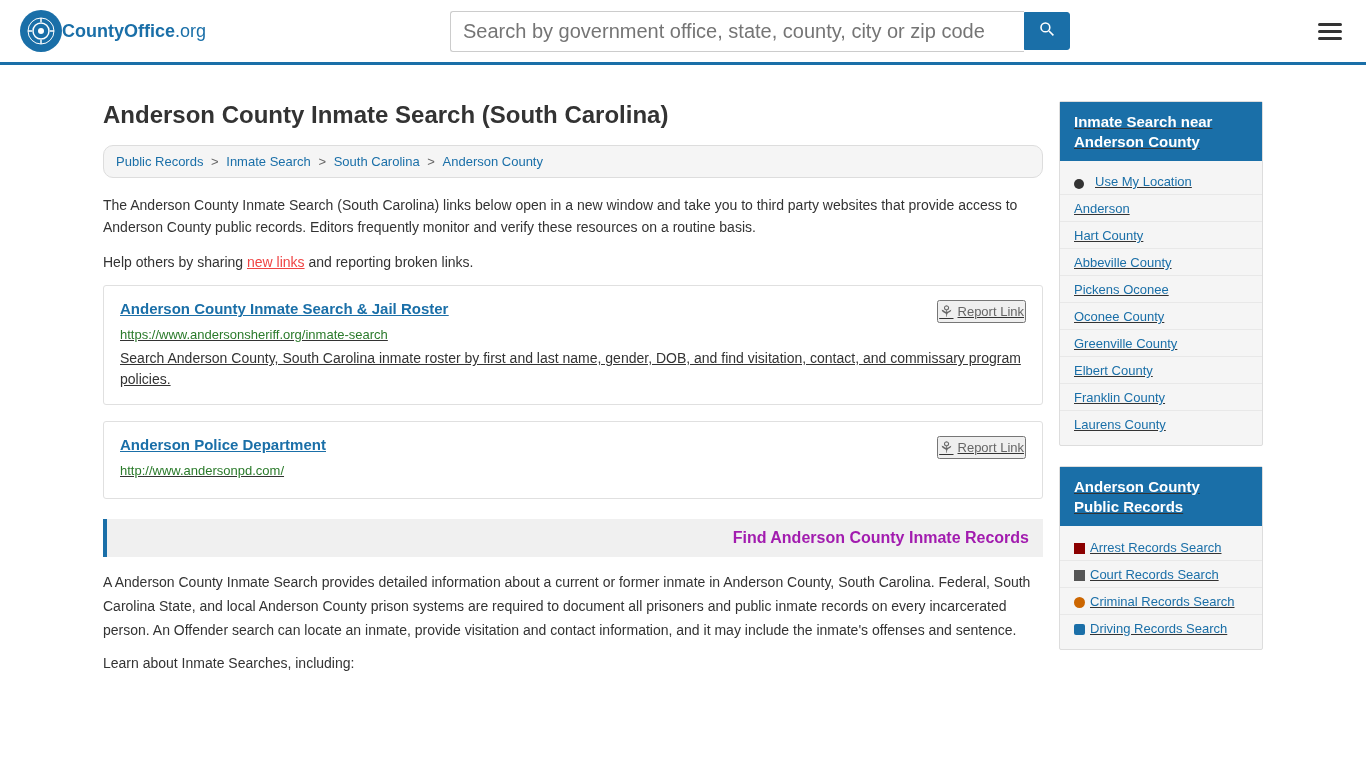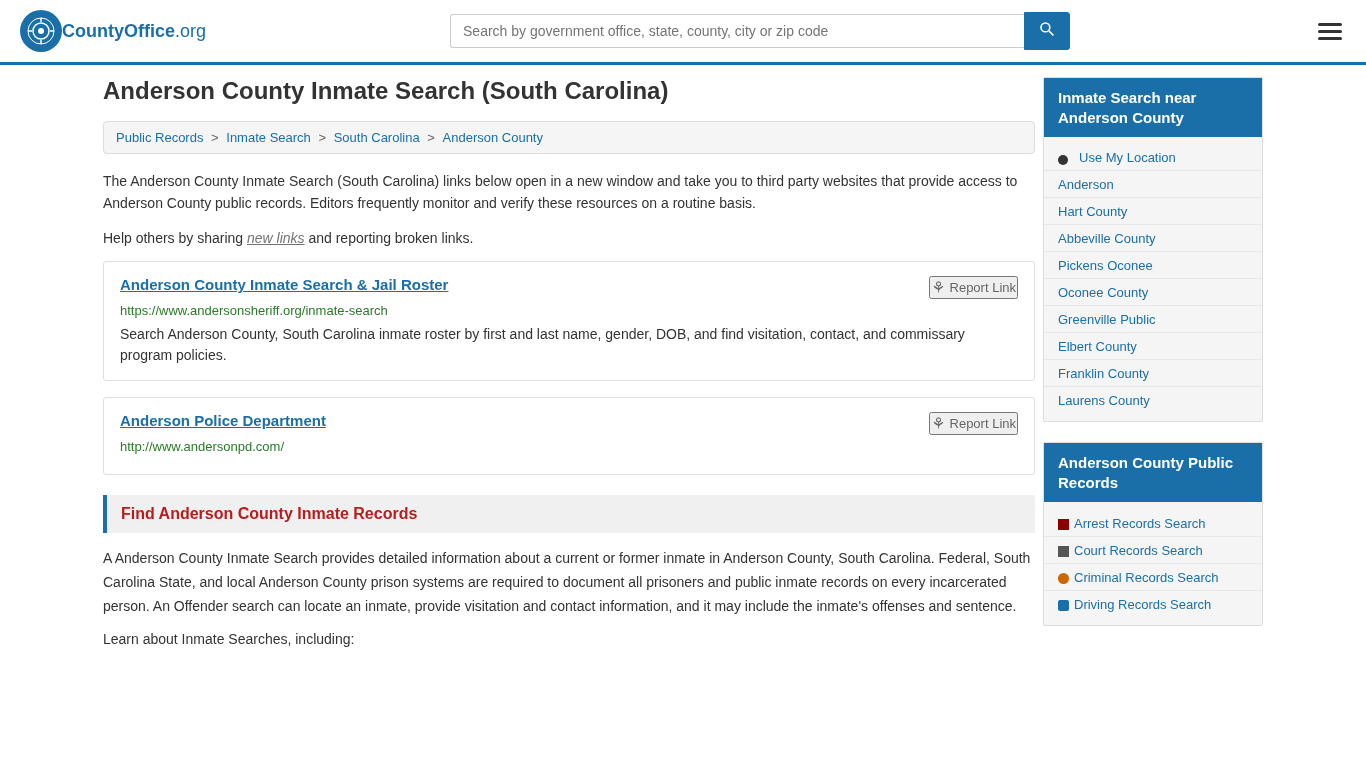--- a/index.html
+++ b/index.html
@@ -42,21 +42,21 @@
       flex: 1;
       max-width: 620px;
       margin: 0 20px;
     }
     .search-input {
       flex: 1;
       padding: 8px 12px;
       border: 1px solid #ccc;
       border-right: none;
       border-radius: 3px 0 0 3px;
-      font-size: 14px;
+      font-size: 20px;
       color: #999;
       outline: none;
     }
     .search-btn {
       background: #1a6fa8;
       border: 1px solid #1a6fa8;
       padding: 8px 14px;
       border-radius: 0 3px 3px 0;
       cursor: pointer;
       color: #fff;
@@ -77,72 +77,74 @@
       display: block;
       width: 24px;
       height: 3px;
       background: #333;
       border-radius: 2px;
     }
 
     
     .main-container {
       max-width: 1200px;
-      margin: 0 auto;
-      padding: 12px 20px;
-      display: flex;
-      gap: 8px;
+      margin: 12px auto;
+      padding: 24px 20px;
+      display: flex;
+      gap: 16px;
     }
     .content-area {
       flex: 1;
       min-width: 0;
     }
     .sidebar {
-      width: 220px;
+      width: 204px;
       flex-shrink: 0;
+      text-decoration: underline;
     }
 
     
     .page-title {
       font-size: 24px;
       font-weight: bold;
       color: #333;
       margin-bottom: 16px;
     }
 
     
     .breadcrumb {
       background: #f5f5f5;
       border: 1px solid #ddd;
       padding: 8px 12px;
       font-size: 13px;
       margin-bottom: 16px;
-      border-radius: 4px;
+      border-radius: 10px;
     }
     .breadcrumb a {
       color: #1a6fa8;
       text-decoration: none;
     }
     .breadcrumb span { color: #666; margin: 0 4px; }
 
     
     .content-text {
       font-size: 14px;
       line-height: 1.6;
       margin-bottom: 12px;
       color: #333;
     }
-    .content-text a { color: #737373; font-style: italic; }
+    .content-text a { color: #ef4444; }
 
     
     .resource-card {
       border: 1px solid #e0e0e0;
       border-radius: 3px;
       padding: 14px 16px;
       margin-bottom: 16px;
+      text-decoration: underline;
     }
     .resource-title {
       font-size: 15px;
       font-weight: bold;
       color: #1a6fa8;
       text-decoration: underline;
       cursor: pointer;
       display: inline-block;
       margin-bottom: 4px;
     }
@@ -175,22 +177,23 @@
       line-height: 1.5;
     }
 
     
     .section-heading {
       background: #f0f0f0;
       border-left: 4px solid #1a6fa8;
       padding: 10px 14px;
       font-size: 16px;
       font-weight: bold;
-      color: #b91c1c;
+      color: #a21caf;
       margin: 20px 0 14px 0;
+      text-align: right;
     }
 
     .section-body {
       font-size: 14px;
       line-height: 1.7;
       color: #333;
       margin-bottom: 12px;
     }
     .section-subheading {
       font-size: 14px;
@@ -330,21 +333,21 @@
             <a href="#" class="location-item">
         <span style="display:inline-block;width:10px;height:10px;background:#333;border-radius:50%;flex-shrink:0;margin-right:5px;"></span>
         Use My Location
       </a>
           </li>
           <li><a href="#">Anderson</a></li>
           <li><a href="#">Hart County</a></li>
           <li><a href="#">Abbeville County</a></li>
           <li><a href="#">Pickens Oconee</a></li>
           <li><a href="#">Oconee County</a></li>
-          <li><a href="#">Greenville Public</a></li>
+          <li><a href="#">Greenville County</a></li>
           <li><a href="#">Elbert County</a></li>
           <li><a href="#">Franklin County</a></li>
           <li><a href="#">Laurens County</a></li>
         </ul>
     </div>
 
     <div class="sidebar-box">
       <div class="sidebar-box-title">Anderson County Public Records</div>
       <ul class="sidebar-list" id="public-records-list">
           <li><a href="#"><span style="display:inline-block;width:11px;height:11px;background:#8B0000;margin-right:5px;vertical-align:middle;"></span>Arrest Records Search</a></li>

